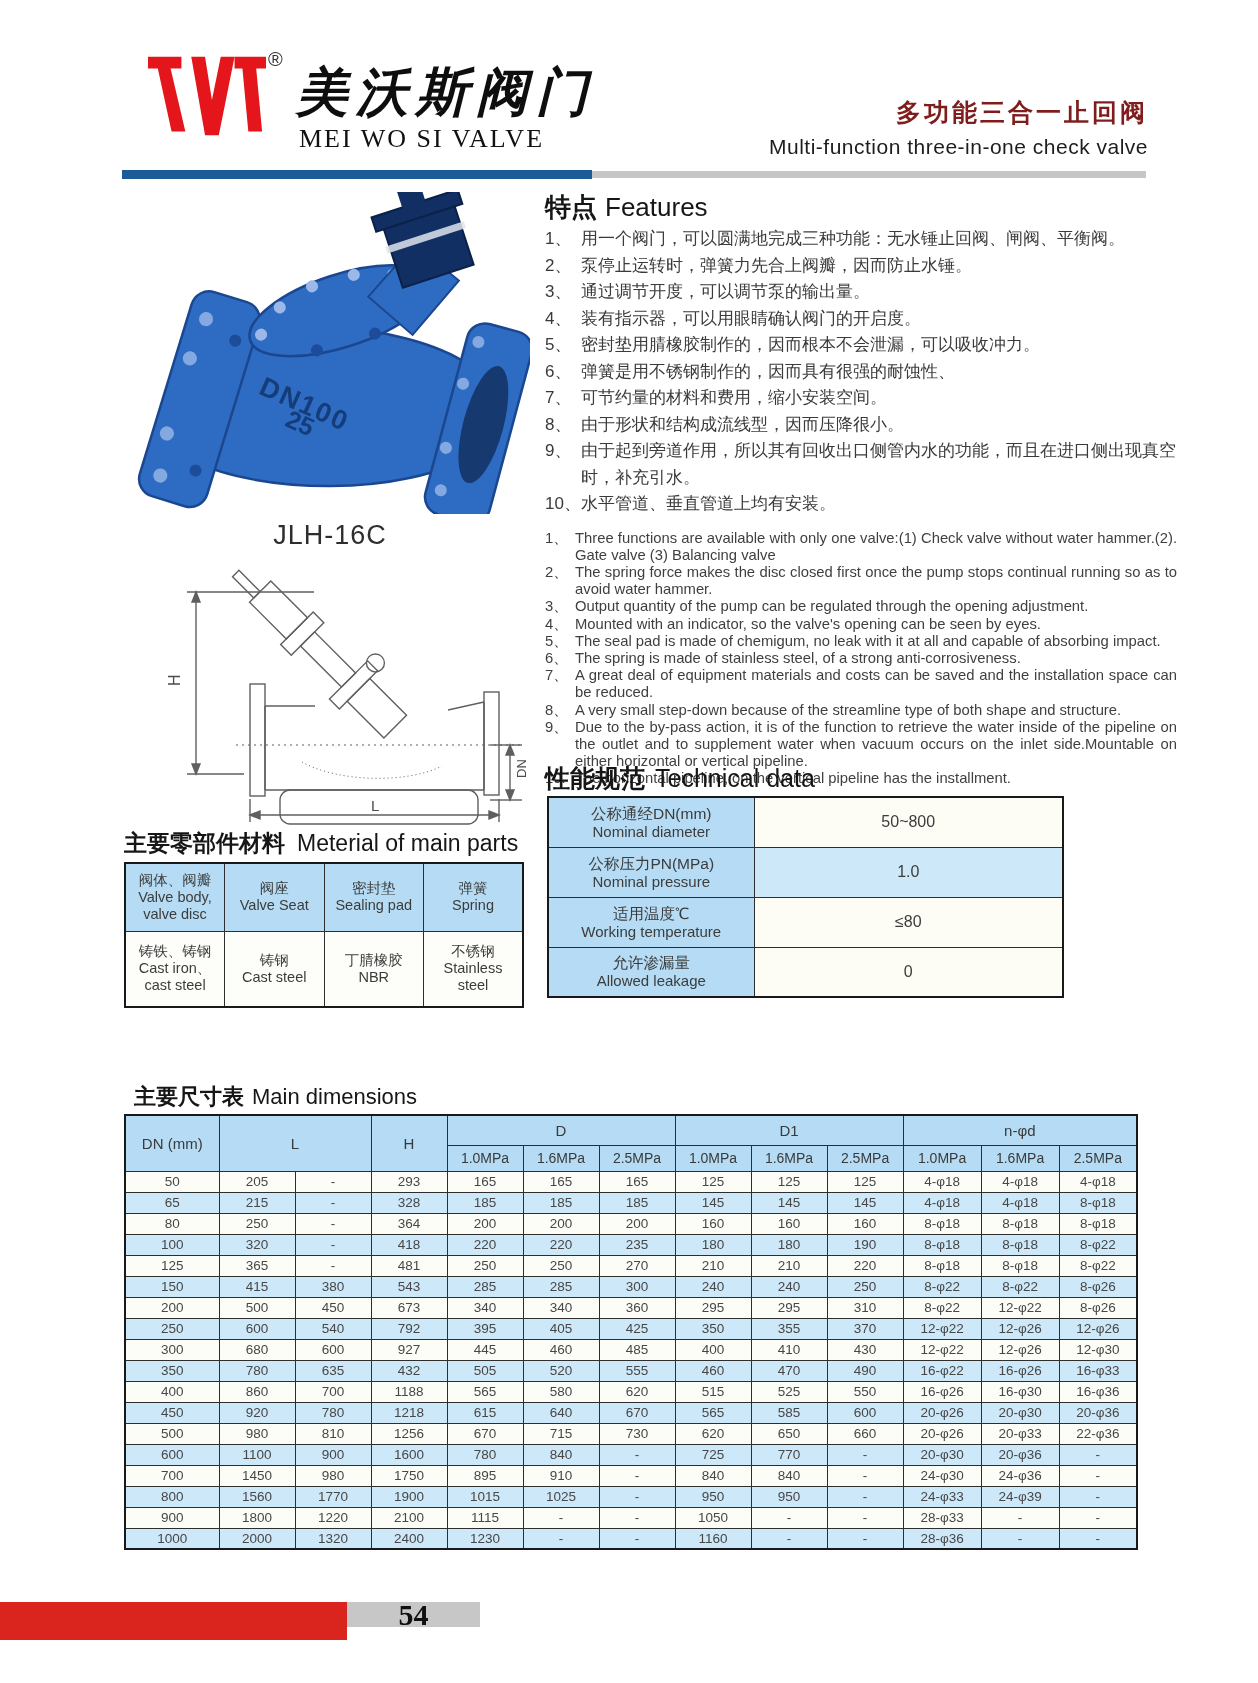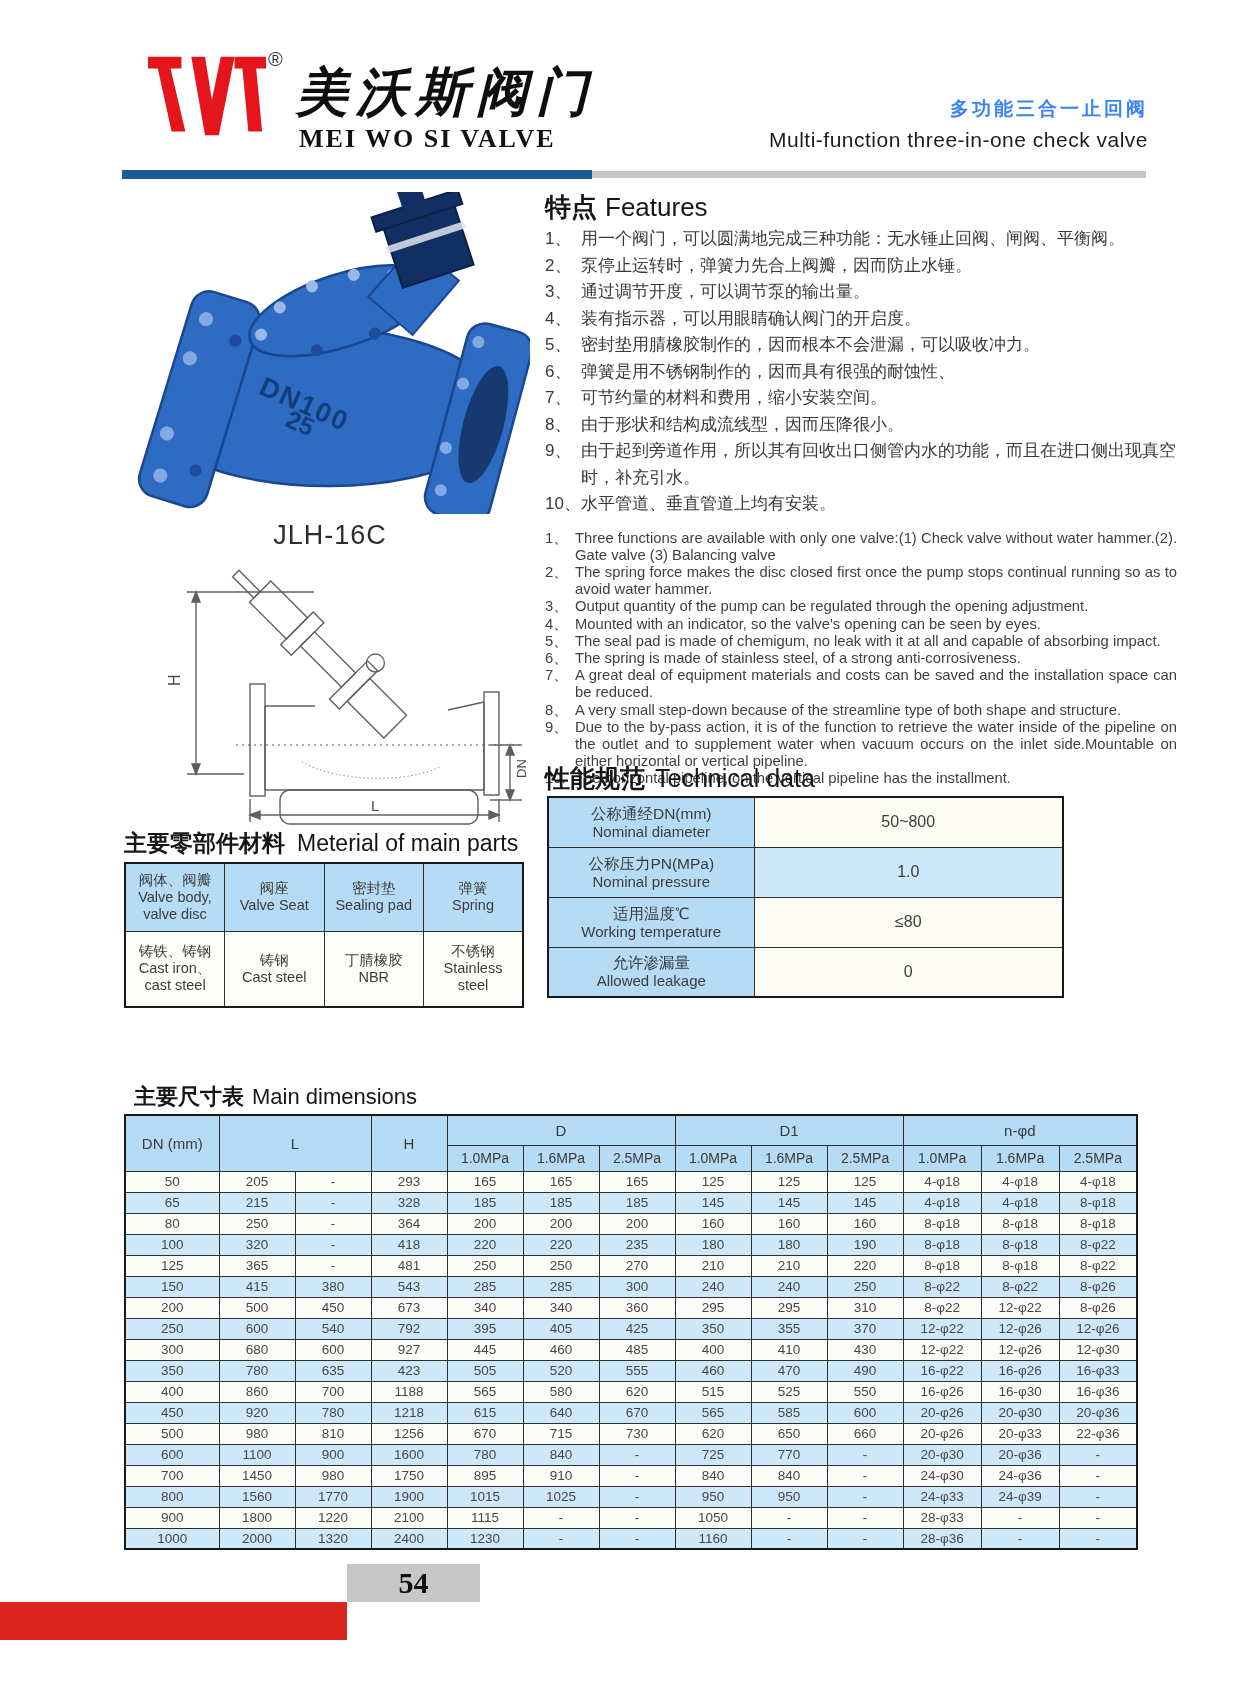--- a/index.html
+++ b/index.html
@@ -3,23 +3,23 @@
 <meta charset="utf-8">
 <style>
   * { margin:0; padding:0; box-sizing:border-box; }
   body { background:#e9e9e9; font-family:"Liberation Sans", sans-serif; }
   .page { position:relative; width:1258px; height:1683px; background:#ffffff; margin:0 auto; overflow:hidden; color:#222; }
 
   
   .logo-box { position:absolute; left:146px; top:50px; width:122px; height:92px; }
   .reg-mark { position:absolute; left:268px; top:48px; font-size:20px; color:#333; }
   .brand-cn { position:absolute; left:296px; top:58px; width:330px; font-family:"DejaVu Serif", serif; font-style:italic; font-weight:bold; font-size:52px; letter-spacing:8px; color:#0e0e0e; white-space:nowrap; }
-  .brand-en { position:absolute; left:299px; top:124px; font-family:"Liberation Serif", serif; font-weight:bold; font-size:26px; letter-spacing:2px; color:#111; }
+  .brand-en { position:absolute; left:299px; top:124px; font-family:"Liberation Serif", serif; font-weight:normal; font-size:26px; letter-spacing:2px; color:#111; }
   .title-box { position:absolute; left:620px; top:96px; width:528px; text-align:right; }
-  .title-cn { font-size:19px; font-weight:bold; color:#3b82f6; letter-spacing:3px; }
+  .title-cn { font-size:25px; font-weight:bold; color:#7f1d1d; letter-spacing:3px; }
   .title-en { font-size:21px; color:#1d1d1d; margin-top:6px; letter-spacing:0.5px; }
   .rule-blue { position:absolute; left:122px; top:170px; width:470px; height:9px; background:#1b5c97; }
   .rule-gray { position:absolute; left:592px; top:171px; width:554px; height:7px; background:#c6c6c6; }
 
   
   .photo-box { position:absolute; left:112px; top:192px; width:418px; height:322px; }
   .model-caption { position:absolute; left:200px; top:520px; width:260px; text-align:center; font-size:27px; letter-spacing:1px; color:#2e2e2e; }
   .drawing-box { position:absolute; left:152px; top:552px; width:380px; height:282px; }
 
   .sec-heading { position:absolute; white-space:nowrap; }
@@ -66,21 +66,21 @@
   .dims-table th, .dims-table td { border:1px solid #2e2e2e; text-align:center; vertical-align:middle; font-weight:normal; color:#474747; }
   .dims-table thead th { background:#b5dcf4; color:#3a3a3a; }
   .dims-table thead tr:first-child th { height:30px; font-size:15px; }
   .dims-table thead tr:last-child th { height:26px; font-size:14px; }
   .dims-table tbody td { height:21px; font-size:13.5px; }
   .dims-table tbody tr:nth-child(even) td { background:#cde8f8; }
   .dims-table tbody tr:nth-child(odd) td { background:#fdfdf8; }
 
   
   .footer-red { position:absolute; left:0; top:1602px; width:347px; height:38px; background:#d9251e; }
-  .footer-gray { position:absolute; left:347px; top:1564px; width:133px; height:38px; background:#c7c7c7; display:flex; align-items:center; justify-content:center; }
+  .footer-gray { position:absolute; left:347px; top:1602px; width:133px; height:25px; background:#c7c7c7; display:flex; align-items:center; justify-content:center; }
   .page-number { font-family:"Liberation Serif", serif; font-weight:bold; font-size:30px; color:#101010; }
 
   svg text { font-family:"Liberation Sans", sans-serif; }
 </style>
 </head>
 <body>
 
 <div class="page">
 
   <div class="logo-box">
@@ -546,21 +546,21 @@
           <td>410</td>
           <td>430</td>
           <td>12-φ22</td>
           <td>12-φ26</td>
           <td>12-φ30</td>
         </tr>
         <tr>
           <td>350</td>
           <td>780</td>
           <td>635</td>
-          <td>423</td>
+          <td>432</td>
           <td>505</td>
           <td>520</td>
           <td>555</td>
           <td>460</td>
           <td>470</td>
           <td>490</td>
           <td>16-φ22</td>
           <td>16-φ26</td>
           <td>16-φ33</td>
         </tr>

